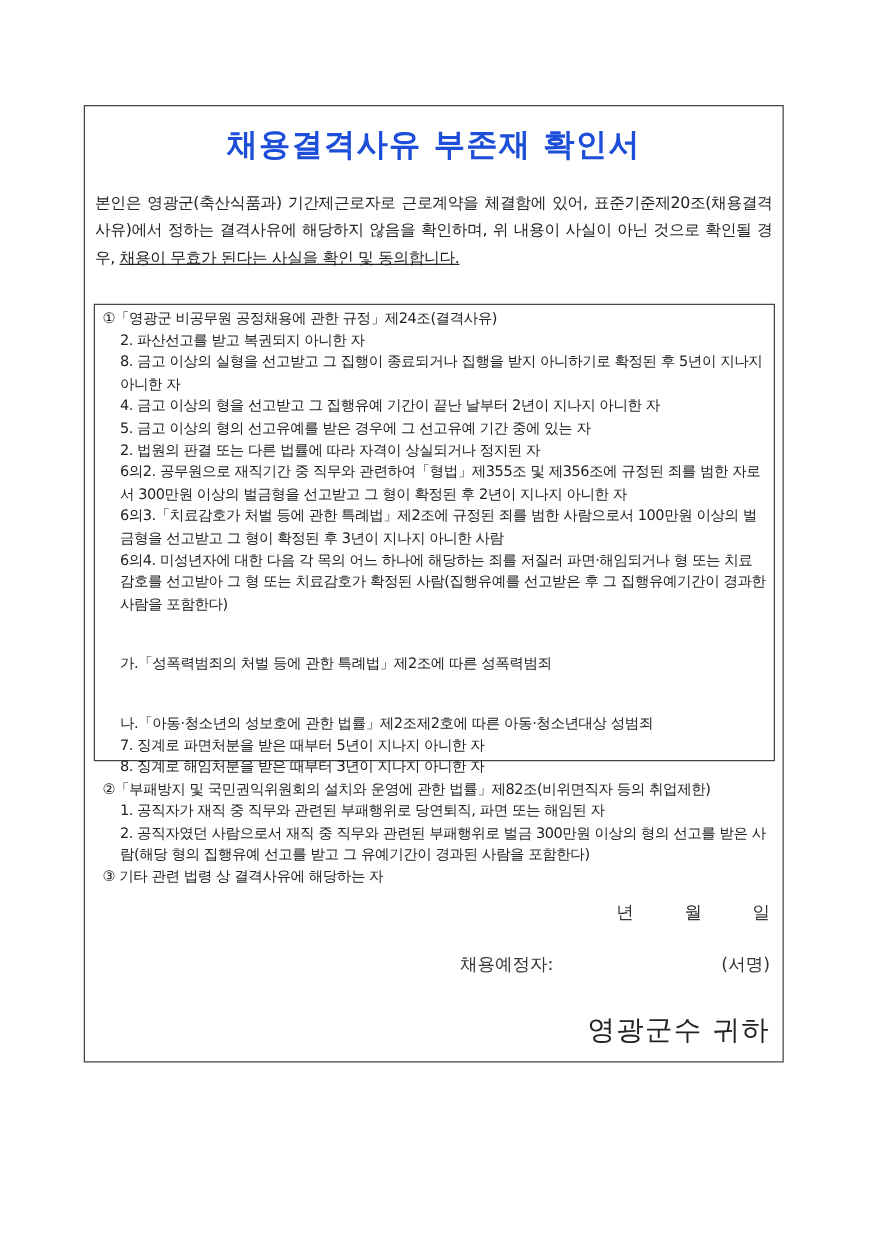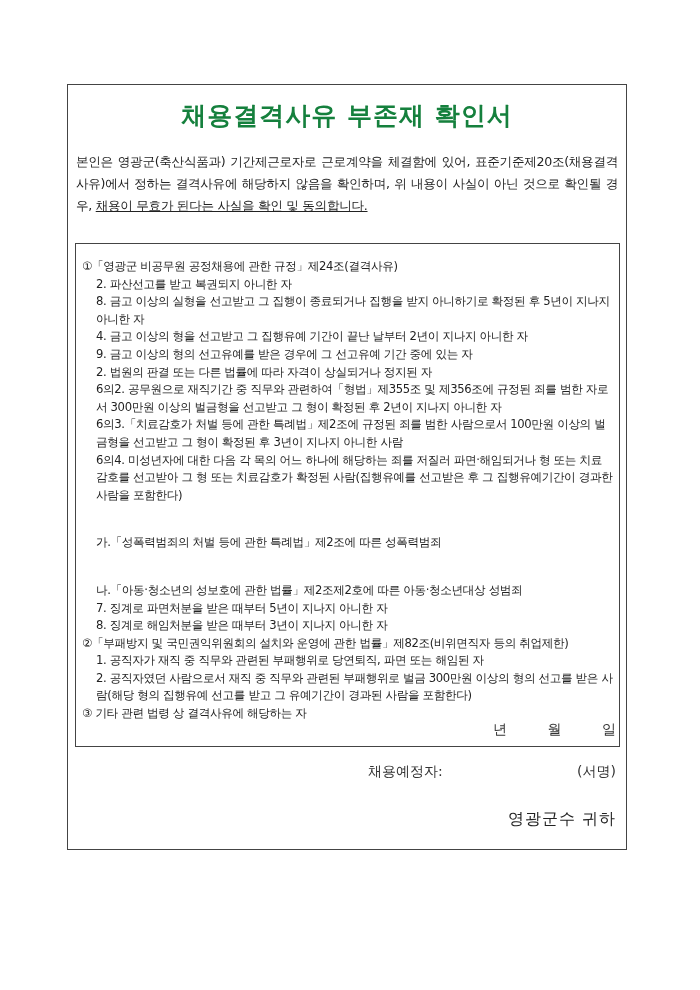--- a/index.html
+++ b/index.html
@@ -4,67 +4,67 @@
 <style>
   html, body { margin: 0; padding: 0; background: #ffffff; }
   body { width: 700px; height: 990px; position: relative; overflow: hidden;
          font-family: "DejaVu Sans", "Liberation Sans", sans-serif; color: #222; }
   .page-frame {
     position: absolute; left: 67px; top: 84px; width: 560px; height: 766px;
     border: 1.5px solid #444; box-sizing: border-box;
   }
   .doc-title {
     position: absolute; left: 0; right: 0; top: 14px; text-align: center;
-    font-size: 25px; font-weight: bold; letter-spacing: 1px; color: #15803d;
+    font-size: 25px; font-weight: bold; letter-spacing: 1px; color: #1d4ed8;
   }
   .intro {
     position: absolute; left: 8px; right: 8px; top: 66px;
     font-size: 12.6px; line-height: 22px; text-align: justify; color: #222;
     letter-spacing: -0.3px;
   }
   .intro .u { text-decoration: underline; }
   .criteria-box {
-    position: absolute; left: 7px; top: 158px; width: 545px; height: 504px;
-    border: 1.5px solid #444; box-sizing: border-box; padding: 14px 6px 0 6px;
+    position: absolute; left: 7px; top: 158px; width: 545px; height: 366px;
+    border: 1.5px solid #444; box-sizing: border-box; padding: 2px 6px 0 6px;
     font-size: 11.6px; line-height: 17.6px; color: #222; letter-spacing: -0.35px;
   }
   .line { white-space: normal; }
   .sec { }
   .item { padding-left: 14px; }
   .item-sub { padding-left: 14px; margin-top: 30px; }
   .date-row {
     position: absolute; top: 636px; right: 10px; font-size: 14px; color: #333;
     word-spacing: 0;
   }
   .date-row span { display: inline-block; margin-left: 36px; }
   .signer-row {
     position: absolute; top: 678px; right: 10px; left: 300px; font-size: 14px; color: #333;
     display: flex; justify-content: space-between; gap: 16px;
   }
   .addressee {
-    position: absolute; top: 724px; right: 10px; font-size: 16px; color: #222;
+    position: absolute; top: 724px; right: 10px; font-size: 22px; color: #222;
     font-family: "DejaVu Serif", "Liberation Serif", serif; letter-spacing: 1px;
   }
 </style>
 </head>
 <body>
 
 <div class="page-frame">
   <div class="doc-title">채용결격사유 부존재 확인서</div>
 
   <div class="intro">
     <span> 본인은 영광군(축산식품과) 기간제근로자로 근로계약을 체결함에 있어, 표준기준제20조(채용결격사유)에서 정하는 결격사유에 해당하지 않음을 확인하며, 위 내용이 사실이 아닌 것으로 확인될 경우, </span><span class="u">채용이 무효가 된다는 사실을 확인 및 동의합니다.</span>
   </div>
 
   <div class="criteria-box">
     <div class="line sec">①「영광군 비공무원 공정채용에 관한 규정」제24조(결격사유)</div>
     <div class="line item">2. 파산선고를 받고 복권되지 아니한 자</div>
     <div class="line item">8. 금고 이상의 실형을 선고받고 그 집행이 종료되거나 집행을 받지 아니하기로 확정된 후 5년이 지나지 아니한 자</div>
     <div class="line item">4. 금고 이상의 형을 선고받고 그 집행유예 기간이 끝난 날부터 2년이 지나지 아니한 자</div>
-    <div class="line item">9. 금고 이상의 형의 선고유예를 받은 경우에 그 선고유예 기간 중에 있는 자</div>
+    <div class="line item">5. 금고 이상의 형의 선고유예를 받은 경우에 그 선고유예 기간 중에 있는 자</div>
     <div class="line item">2. 법원의 판결 또는 다른 법률에 따라 자격이 상실되거나 정지된 자</div>
     <div class="line item">6의2. 공무원으로 재직기간 중 직무와 관련하여「형법」제355조 및 제356조에 규정된 죄를 범한 자로서 300만원 이상의 벌금형을 선고받고 그 형이 확정된 후 2년이 지나지 아니한 자</div>
     <div class="line item">6의3.「치료감호가 처벌 등에 관한 특례법」제2조에 규정된 죄를 범한 사람으로서 100만원 이상의 벌금형을 선고받고 그 형이 확정된 후 3년이 지나지 아니한 사람</div>
     <div class="line item">6의4. 미성년자에 대한 다음 각 목의 어느 하나에 해당하는 죄를 저질러 파면·해임되거나 형 또는 치료감호를 선고받아 그 형 또는 치료감호가 확정된 사람(집행유예를 선고받은 후 그 집행유예기간이 경과한 사람을 포함한다)</div>
     <div class="line item-sub">가.「성폭력범죄의 처벌 등에 관한 특례법」제2조에 따른 성폭력범죄</div>
     <div class="line item-sub">나.「아동·청소년의 성보호에 관한 법률」제2조제2호에 따른 아동·청소년대상 성범죄</div>
     <div class="line item">7. 징계로 파면처분을 받은 때부터 5년이 지나지 아니한 자</div>
     <div class="line item">8. 징계로 해임처분을 받은 때부터 3년이 지나지 아니한 자</div>
     <div class="line sec">②「부패방지 및 국민권익위원회의 설치와 운영에 관한 법률」제82조(비위면직자 등의 취업제한)</div>
     <div class="line item">1. 공직자가 재직 중 직무와 관련된 부패행위로 당연퇴직, 파면 또는 해임된 자</div>

